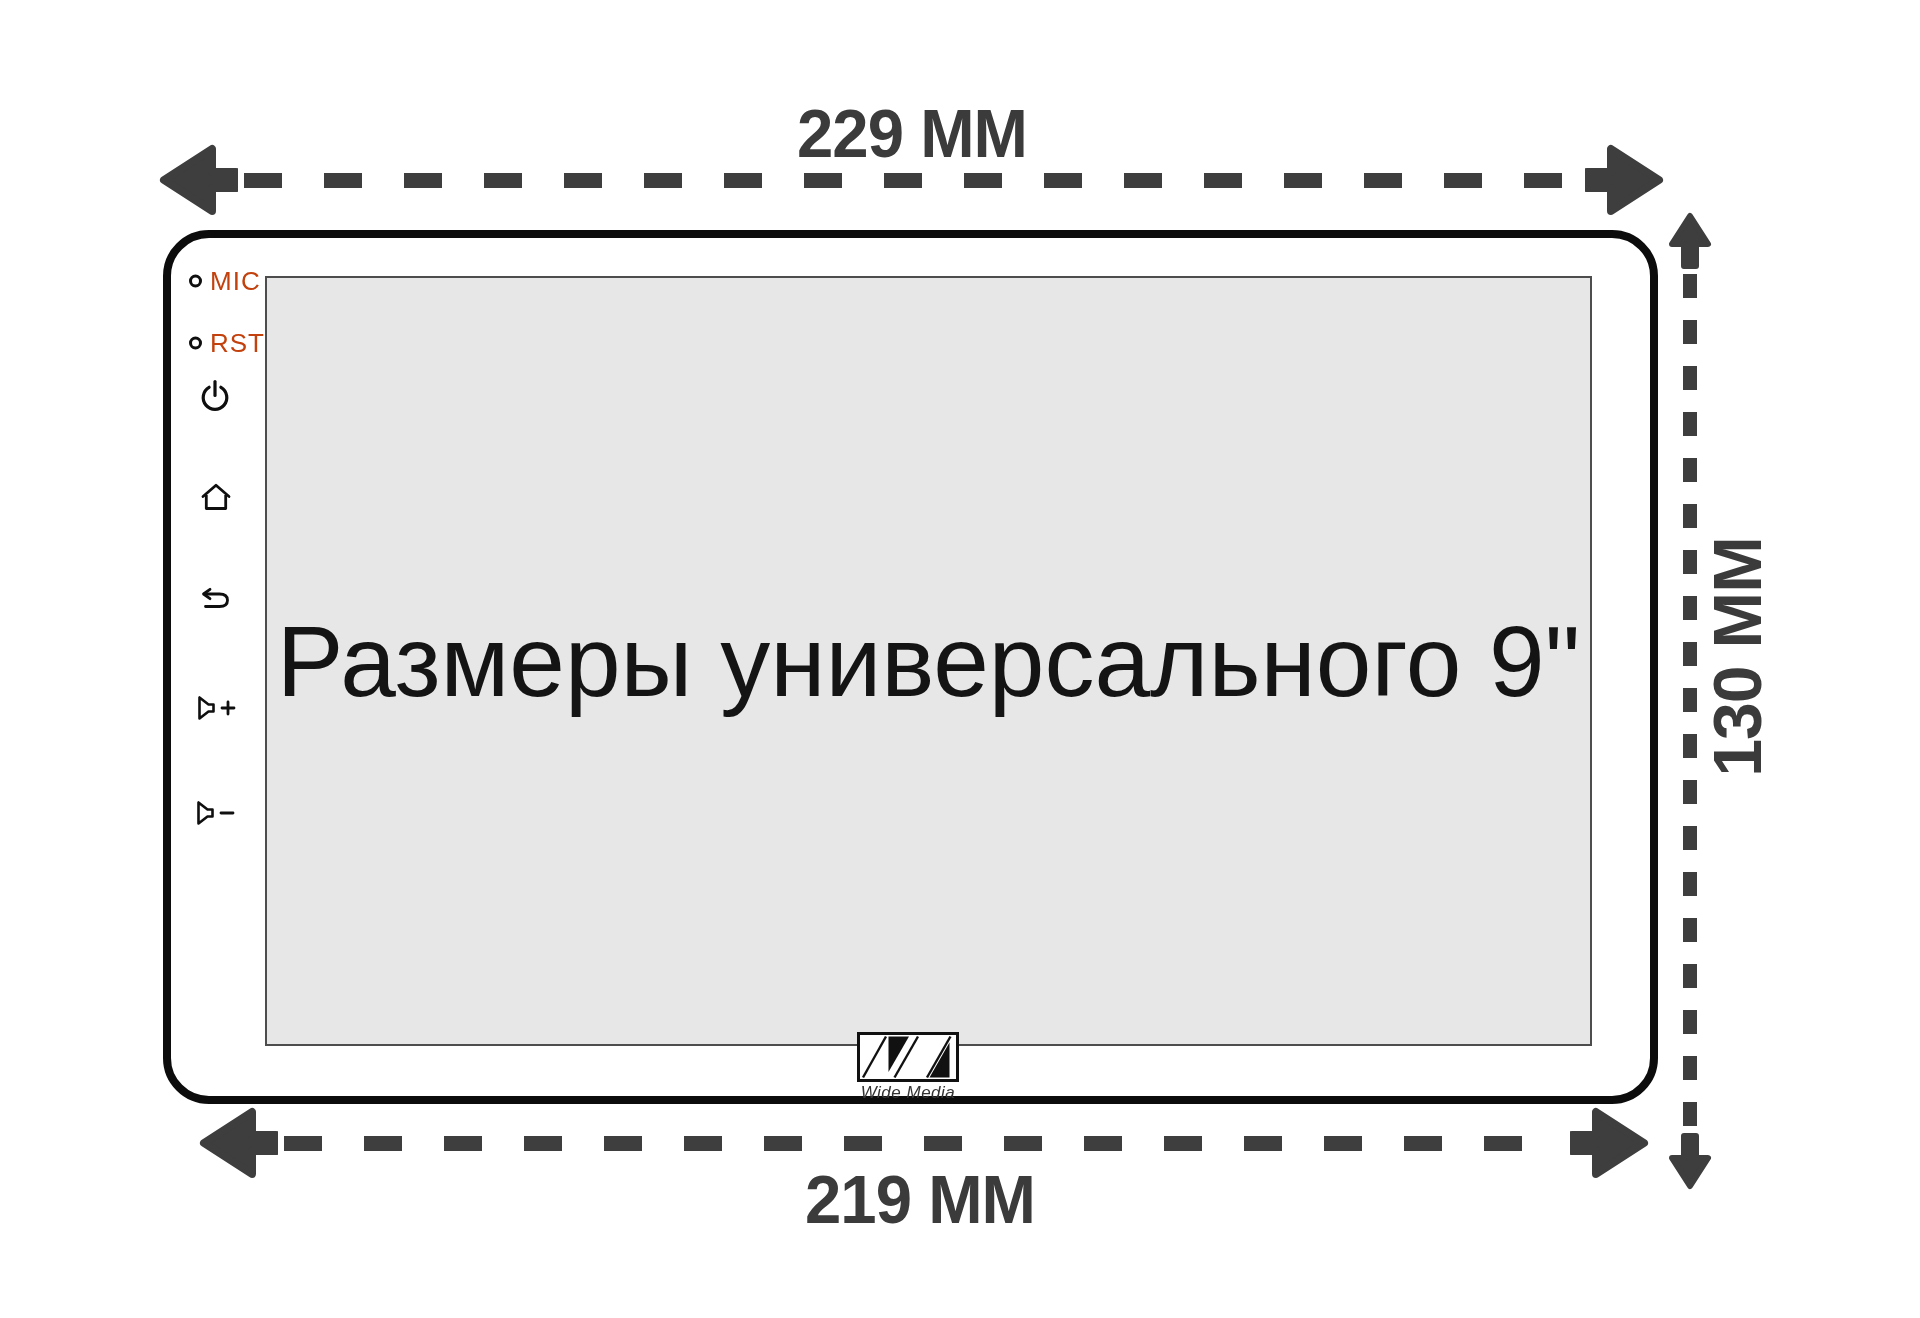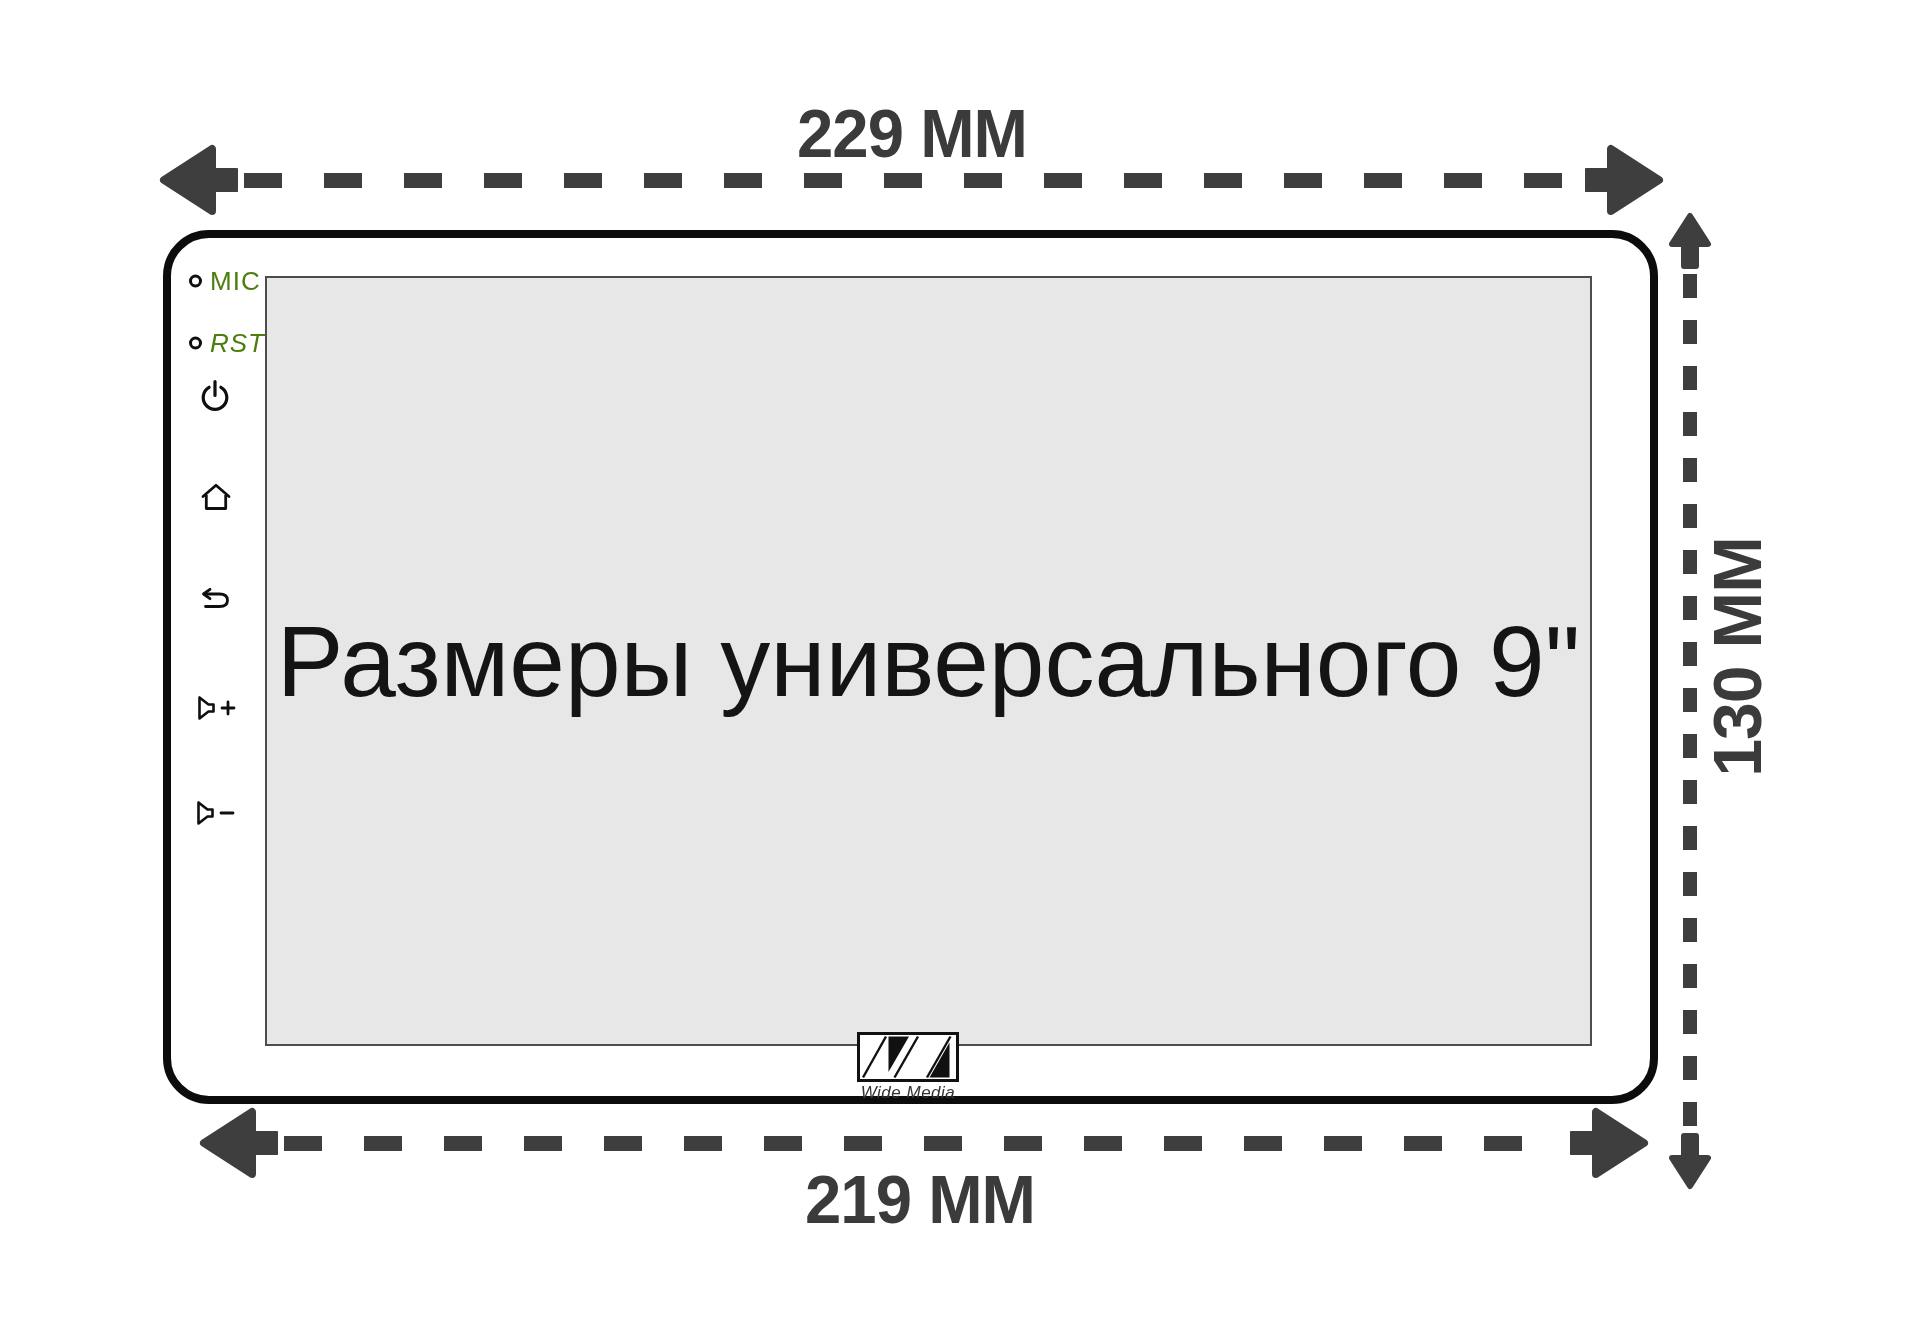--- a/index.html
+++ b/index.html
@@ -34,23 +34,23 @@
           box-sizing:border-box;border:8px solid #0c0c0c;border-radius:46px;background:#fff;}
   .screen{position:absolute;left:265px;top:276px;width:1327px;height:770px;
           box-sizing:border-box;background:#e7e7e7;border:2px solid #4d4d4d;
           display:flex;flex-direction:column;align-items:center;justify-content:center;}
   .screen-line{font-size:100px;line-height:137px;color:#141414;white-space:nowrap;
                font-weight:400;letter-spacing:0;}
 
   
   .ctrl{position:absolute;display:flex;align-items:center;gap:8px;transform:translateY(-50%);}
   .ctrl.mic{left:189px;top:281px;}
-  .ctrl.rst{left:189px;top:343px;font-style:italic;}
+  .ctrl.rst{left:189px;top:343px;}
   .hole{width:13px;height:13px;border:3.5px solid #0f0f0f;border-radius:50%;box-sizing:border-box;}
-  .ctrl-label{font-size:26px;color:#4d7c0f;letter-spacing:1px;text-align:right;}
+  .ctrl-label{font-size:26px;color:#c2410c;letter-spacing:1px;text-align:right;}
   .ctrl-icon{position:absolute;transform:translate(-50%,-50%);line-height:0;}
   .ctrl-icon.power{left:215px;top:396px;}
   .ctrl-icon.home{left:216px;top:497px;}
   .ctrl-icon.back{left:214px;top:600px;}
   .ctrl-icon.volup{left:217px;top:708px;}
   .ctrl-icon.voldn{left:216px;top:813px;}
 
   
   .logo{position:absolute;left:850px;top:1032px;width:116px;display:flex;
         flex-direction:column;align-items:center;gap:1px;font-style:italic;}

